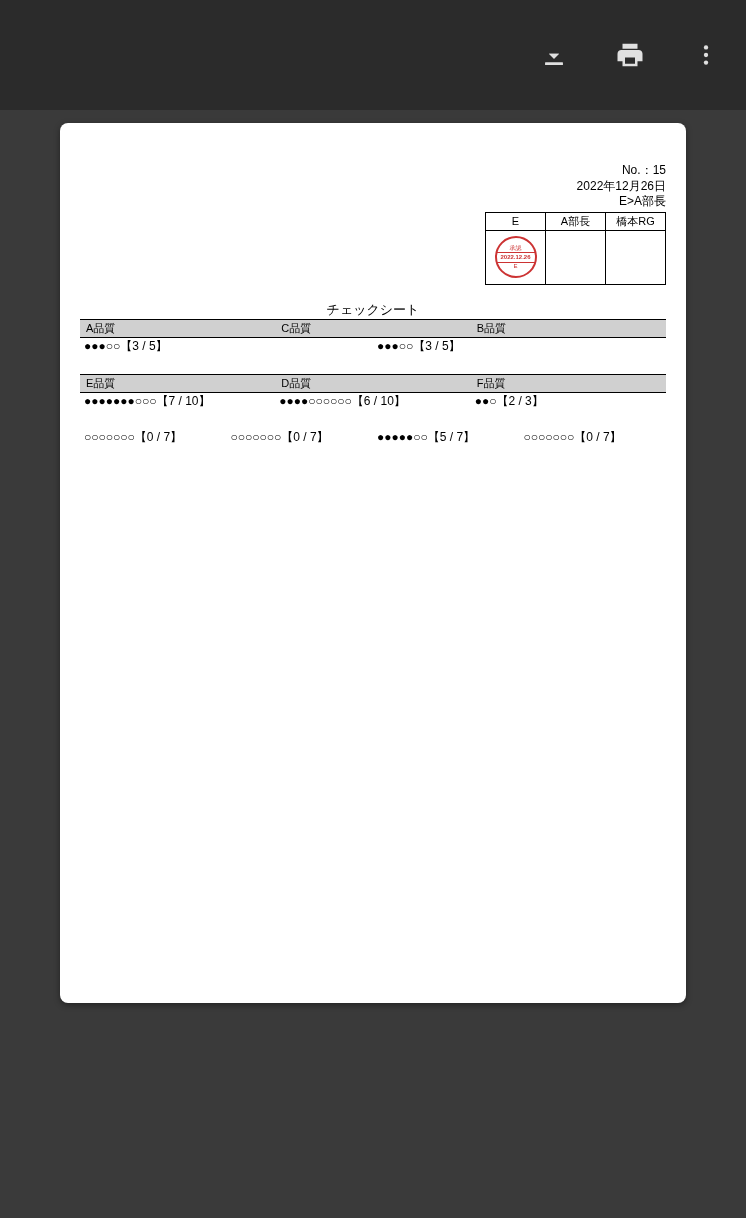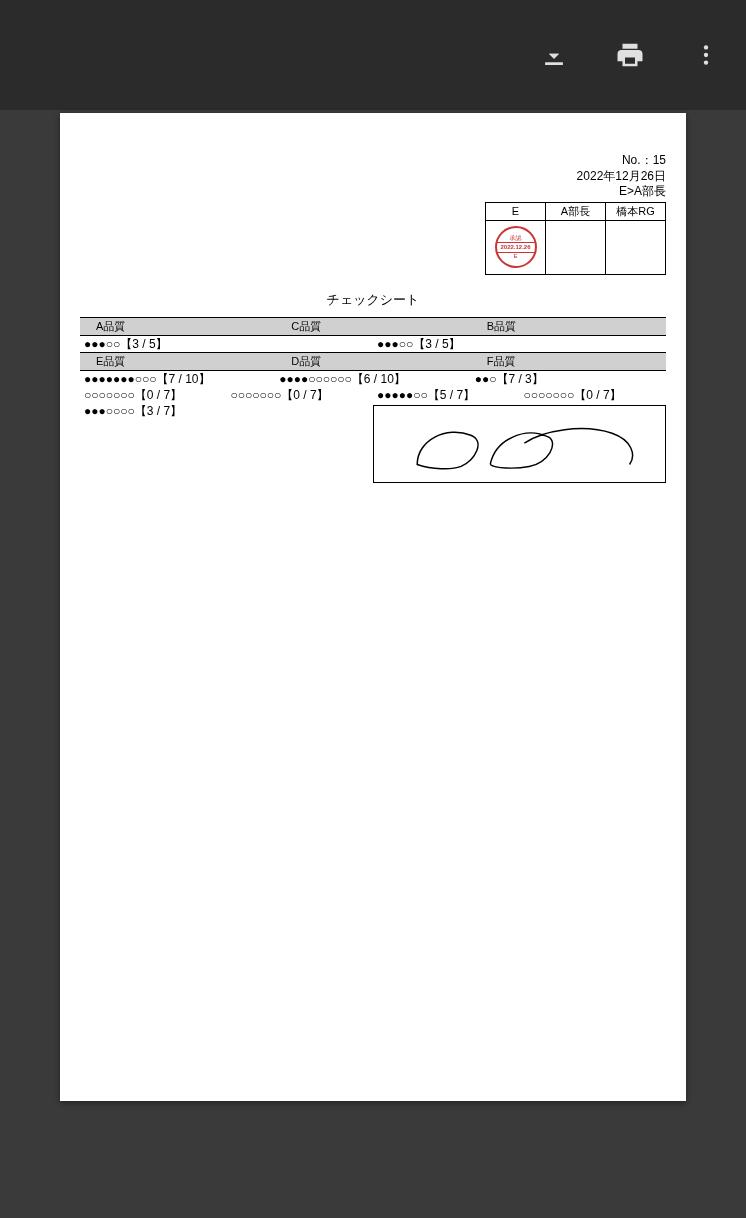--- a/index.html
+++ b/index.html
@@ -27,27 +27,28 @@
     justify-content: center;
     cursor: pointer;
   }
   .toolbar svg { fill: #e0e0e0; }
   .page-wrap {
     padding: 0 60px;
   }
   .page {
     background: #fff;
     width: 626px;
-    height: 988px;
-    margin: 3px auto;
+    height: 880px;
+    margin: 13px auto;
     box-shadow: 0 2px 6px rgba(0,0,0,0.4);
     padding: 40px 20px 20px 20px;
     color: #000;
     font-size: 12px;
     position: relative;
+    border-radius: 8px;
   }
   .meta {
     text-align: right;
     line-height: 1.3;
     font-size: 12px;
   }
   .approval {
     float: right;
     border-collapse: collapse;
     margin-top: 2px;
@@ -78,36 +79,35 @@
     border-bottom: 1px solid #c33;
     padding: 1px 0;
     font-size: 6px;
     font-weight: bold;
   }
   .title {
     clear: both;
     text-align: center;
     font-size: 13px;
     padding-top: 16px;
-    padding-bottom: 8px;
   }
   .grid {
     width: 100%;
   }
   .row { display: flex; }
   .cell { flex: 1; min-width: 0; }
   .cell-head {
     background: #d0d0d0;
     border-top: 1px solid #000;
     border-bottom: 1px solid #000;
-    padding: 1px 16px;
+    padding: 1px 6px;
     font-size: 11px;
   }
   .cell-val {
-    padding: 1px 4px 0 4px;
+    padding: 1px 4px 20px 4px;
     font-size: 12px;
     line-height: 1.25;
     word-break: break-all;
   }
   .sig-box {
     border: 1px solid #000;
     height: 78px;
     margin: 2px 0 0 0;
     display: flex;
     align-items: center;
@@ -207,49 +207,35 @@
           </div>
       </div>
       <div class="row">
         <div class="cell">
             <div class="cell-val">●●●●●●●○○○【7 / 10】</div>
           </div>
         <div class="cell">
             <div class="cell-val">●●●●○○○○○○【6 / 10】</div>
           </div>
         <div class="cell">
-            <div class="cell-val">●●○【7 / 3】</div>
+            <div class="cell-val">●●○【2 / 3】</div>
           </div>
       </div>
 
       <div class="row">
         <div class="cell">
             <div class="cell-val">○○○○○○○【0 / 7】</div>
           </div>
         <div class="cell">
             <div class="cell-val">○○○○○○○【0 / 7】</div>
           </div>
         <div class="cell">
             <div class="cell-val">●●●●●○○【5 / 7】</div>
           </div>
         <div class="cell">
             <div class="cell-val">○○○○○○○【0 / 7】</div>
           </div>
       </div>
 
-      <div class="row">
-        <div class="cell">
-            <div class="cell-val">●●●○○○○【3 / 7】</div>
-          </div>
-        <div class="cell">
-          <div class="sig-box">
-            <svg viewBox="0 0 290 78">
-              <path d="M 40 60 C 40 35, 70 20, 95 30 C 110 36, 100 55, 85 62 C 75 66, 55 65, 40 60 Z
-                       M 115 60 C 120 35, 150 20, 175 32 C 185 38, 175 58, 155 62 C 140 65, 120 64, 115 60
-                       M 150 38 C 170 25, 210 18, 240 28 C 260 35, 265 50, 258 60" fill="none" stroke="#000" stroke-width="1.5"></path>
-            </svg>
-          </div>
-        </div>
-      </div>
 
     </div>
   </div>
 </div>
 
 </body></html>

